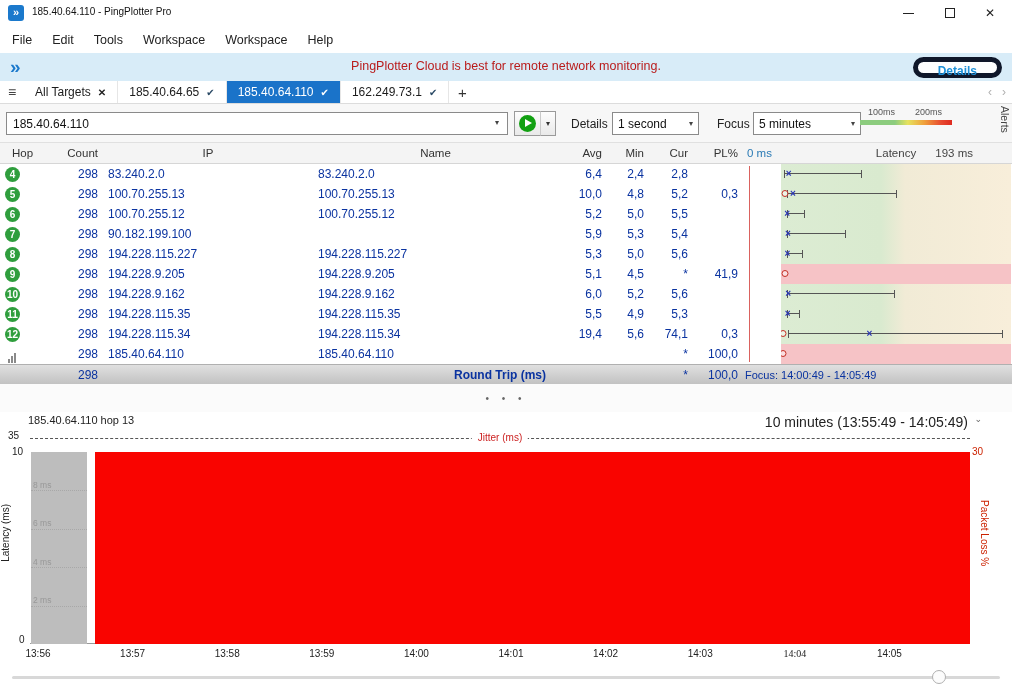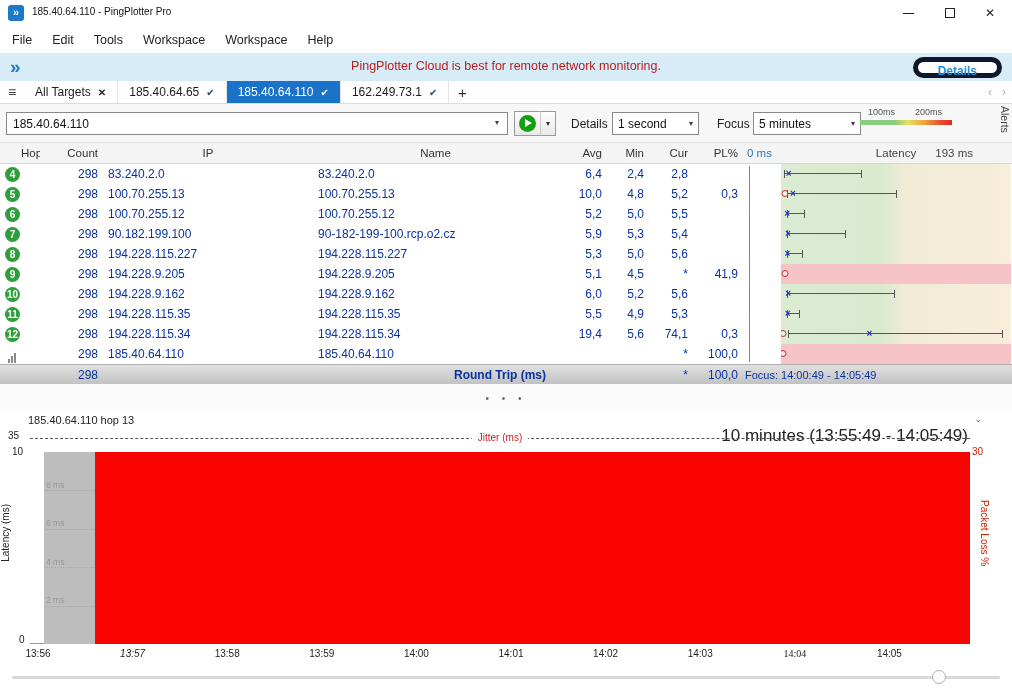--- a/index.html
+++ b/index.html
@@ -95,30 +95,30 @@
 #footer-label{position:absolute;left:350px;width:300px;text-align:center;font-weight:bold;line-height:20px;color:#0a33a0}
 #footer-focus{left:745px;width:228px;text-align:left;font-size:11px}
 
 
 #splitter{position:absolute;top:384px;left:0;right:0;height:28px;background:#fbfbfb;display:flex;align-items:center;justify-content:center}
 #splitter-dots{color:#666;font-size:10px;letter-spacing:5px}
 
 
 #lower{position:absolute;top:412px;left:0;right:0;height:250px;background:#fff}
 #lower-title{position:absolute;left:28px;top:2px;font-size:11px;color:#222}
-#lower-range{position:absolute;right:44px;top:14px;font-size:17px;color:#222}
+#lower-range{position:absolute;right:44px;top:2px;font-size:14px;color:#222}
 #range-chevron{position:absolute;right:30px;top:2px;font-size:9px;color:#666}
 #y35{position:absolute;left:8px;top:18px;font-size:10px;color:#222}
 #jitter-line{position:absolute;left:30px;width:940px;top:26px;border-top:1px dashed #555}
 #jitter-label{position:absolute;left:500px;transform:translateX(-50%);top:20px;font-size:10px;color:#cc2222;background:#fff;padding:0 6px}
 #y10{position:absolute;left:12px;top:34px;font-size:10px;color:#222}
 #y0{position:absolute;left:19px;top:222px;font-size:10px;color:#222}
 #y30{position:absolute;left:972px;top:34px;font-size:10px;color:#cc2200}
 #plot{position:absolute;left:30px;top:40px;width:940px;height:192px;border-bottom:1px solid #999}
-#gray-block{position:absolute;left:14px;top:0;width:56px;height:192px;background:#bdbdbd}
+#gray-block{position:absolute;left:1px;top:0;width:56px;height:192px;background:#bdbdbd}
 .gline{position:absolute;left:0;right:0;border-top:1px dotted #a8a8a8}
 .glabel{position:absolute;left:2px;font-size:8.5px;color:#989898}
 #red-block{position:absolute;left:65px;top:0;width:875px;height:192px;background:#f90400}
 #xticks{position:absolute;left:0;right:0;top:236px;height:12px}
 .xtick{position:absolute;transform:translateX(-50%);font-size:10px;color:#222}
 #lat-axis{position:absolute;left:0px;top:92px;writing-mode:vertical-rl;transform:rotate(180deg);font-size:10px;color:#222}
 #loss-axis{position:absolute;left:979px;top:88px;writing-mode:vertical-rl;font-size:10px;color:#cc2200}
 
 
 #hscroll{position:absolute;top:664px;left:0;right:0;height:26px}
@@ -205,21 +205,21 @@
     </div>
     <div id="legend">
       <span class="legend-label" id="legend-l1">100ms</span>
       <span class="legend-label" id="legend-l2">200ms</span>
       <div id="legend-bar"></div>
     </div>
   </div>
   <div id="alerts-tab">Alerts</div>
 
   <div id="grid-header">
-    <span class="cell col-hop" style="padding-left:21px">Hop</span>
+    <span class="cell col-hop" style="padding-left:12px">Hop</span>
     <span class="cell col-count">Count</span>
     <span class="cell col-ip center">IP</span>
     <span class="cell col-name center">Name</span>
     <span class="cell col-avg">Avg</span>
     <span class="cell col-min">Min</span>
     <span class="cell col-cur">Cur</span>
     <span class="cell col-pl">PL%</span>
     <span class="cell" id="lat-left">0 ms</span>
     <span class="cell col-graph center" style="color:#444">Latency</span>
     <span class="cell" id="lat-right">193 ms</span>
@@ -267,21 +267,20 @@
     <span class="cell col-pl"></span>
     <span class="cell col-graph graph-bg">
           <div class="errbar" style="left: 6px; width: 17.9px;"></div>
           <span class="xmark" style="left: 6.2px;">×</span>
         </span>
   </div>
       <div class="row">
     <span class="cell col-hop"><span class="hop-badge">7</span></span>
     <span class="cell col-count">298</span>
     <span class="cell col-ip">90.182.199.100</span>
-    <span class="cell col-name">90-182-199-100.rcp.o2.cz</span>
     <span class="cell col-avg">5,9</span>
     <span class="cell col-min">5,3</span>
     <span class="cell col-cur">5,4</span>
     <span class="cell col-pl"></span>
     <span class="cell col-graph graph-bg">
           <div class="errbar" style="left: 6.3px; width: 59.2px;"></div>
           <span class="xmark" style="left: 7px;">×</span>
         </span>
   </div>
       <div class="row">
@@ -403,21 +402,21 @@
           <span class="glabel" style="top: 66px;">6 ms</span>
           <div class="gline" style="top: 115px;"></div>
           <span class="glabel" style="top: 105px;">4 ms</span>
           <div class="gline" style="top: 154px;"></div>
           <span class="glabel" style="top: 143px;">2 ms</span>
         </div>
       <div id="red-block"></div>
     </div>
     <div id="xticks">
         <span class="xtick" style="left: 38px;">13:56</span>
-        <span class="xtick" style="left: 132.6px; font-style: italic;">13:57</span>
+        <span class="xtick" style="left: 132.6px;">13:57</span>
         <span class="xtick" style="left: 227.2px;">13:58</span>
         <span class="xtick" style="left: 321.8px;">13:59</span>
         <span class="xtick" style="left: 416.4px;">14:00</span>
         <span class="xtick" style="left: 511px;">14:01</span>
         <span class="xtick" style="left: 605.6px;">14:02</span>
         <span class="xtick" style="left: 700.2px;">14:03</span>
         <span class="xtick" style="left: 794.8px; font-family: Liberation Serif, serif;">14:04</span>
         <span class="xtick" style="left: 889.4px;">14:05</span>
       </div>
     <span id="lat-axis">Latency (ms)</span>

